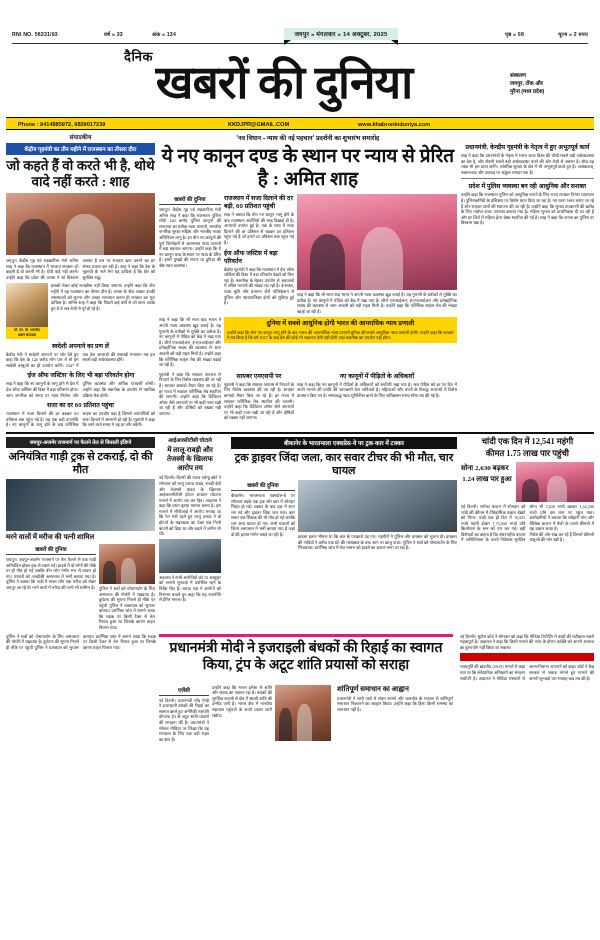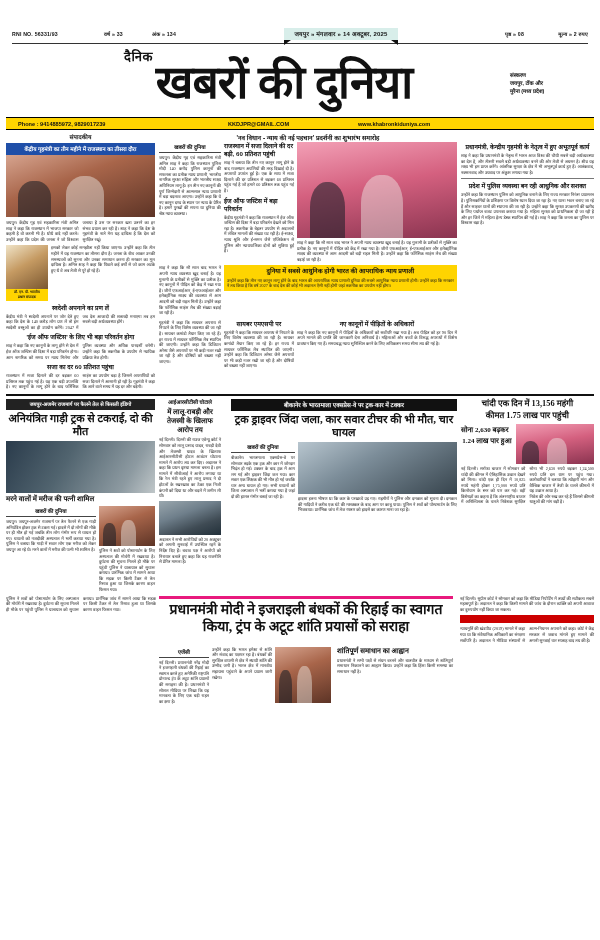--- a/index.html
+++ b/index.html
@@ -128,20 +128,21 @@
     <div class="mail">KKDJPR@GMAIL.COM</div>
     <div class="web">www.khabronkiduniya.com</div>
     <div class="sp"></div>
   </div>
 
   <div class="main">
 
     <div class="col-left">
       <div class="label-center">संपादकीय</div>
       <div class="kicker-blue">केंद्रीय गृहमंत्री का तीन महीने में राजस्थान का तीसरा दौरा</div>
+      <div class="hl-left">जो कहते हैं वो करते भी है, थोथे वादे नहीं करते : शाह</div>
       <div class="photo ph-grad5 ph-people" style="height:62px;"></div>
       <div class="body-txt cols2" style="margin-top:3px;">जयपुर। केंद्रीय गृह एवं सहकारिता मंत्री अमित शाह ने कहा कि राजस्थान में भाजपा सरकार जो कहती है वो करती भी है। थोथे वादे नहीं करते। उन्होंने कहा कि प्रदेश की जनता ने जो विश्वास जताया है उस पर सरकार खरा उतरने का हर संभव प्रयास कर रही है। शाह ने कहा कि देश के गृहमंत्री के नाते मेरा यह दायित्व है कि देश को सुरक्षित रखूं।</div>
       <div class="flexrow" style="margin-top:3px;align-items:flex-start;">
         <div style="width:42px;">
           <div class="photo ph-grad8" style="height:44px;"></div>
           <div style="background:#ffd400;font-size:3.6px;font-weight:bold;text-align:center;padding:1px;line-height:4.6px;">
             <span>डॉ. एन. पी. भारतीय</span><br>
             <span>प्रधान संपादक</span>
           </div>
         </div>
@@ -150,20 +151,21 @@
       <div class="subhead-sm">स्वदेशी अपनाने का प्रण लें</div>
       <div class="body-txt cols2">केंद्रीय मंत्री ने स्वदेशी अपनाने पर जोर देते हुए कहा कि देश के 140 करोड़ लोग प्रण लें तो हम स्वदेशी वस्तुओं का ही उपयोग करेंगे। 2047 में जब देश आजादी की शताब्दी मनाएगा तब हम सबसे बड़ी अर्थव्यवस्था होंगे।</div>
       <div class="subhead-sm">'ईज ऑफ जस्टिस' के लिए भी बड़ा परिवर्तन होगा</div>
       <div class="body-txt cols2">शाह ने कहा कि नए कानूनों के लागू होने से देश में ईज ऑफ जस्टिस की दिशा में बड़ा परिवर्तन होगा। आम नागरिक को समय पर न्याय मिलेगा और पुलिस व्यवस्था और अधिक पारदर्शी बनेगी। उन्होंने कहा कि तकनीक के उपयोग से न्यायिक प्रक्रिया तेज होगी।</div>
       <div class="subhead-sm">सजा का दर 60 प्रतिशत पहुंचा</div>
       <div class="body-txt cols2">राजस्थान में सजा दिलाने की दर बढ़कर 60 प्रतिशत तक पहुंच गई है। यह एक बड़ी उपलब्धि है। नए कानूनों के लागू होने के बाद फॉरेंसिक साइंस का उपयोग बढ़ा है जिससे अपराधियों को सजा दिलाने में आसानी हो रही है। गृहमंत्री ने कहा कि आने वाले समय में यह दर और बढ़ेगी।</div>
     </div>
 
     <div class="col-mid">
       <div class="kicker-plain">'नव विधान - न्याय की नई पहचान' प्रदर्शनी का शुभारंभ समारोह</div>
+      <div class="hl-center">ये नए कानून दण्ड के स्थान पर न्याय से प्रेरित है : अमित शाह</div>
 
       <div class="flexrow" style="align-items:flex-start;">
         <div style="width:62px;">
           <div class="byline">खबरों की दुनिया</div>
           <div class="body-txt">जयपुर। केंद्रीय गृह एवं सहकारिता मंत्री अमित शाह ने कहा कि राजस्थान पुलिस मोदी 140 करोड़ पुलिस कानूनों की सफलता का प्रतीक न्याय प्रणाली, भारतीय नागरिक सुरक्षा संहिता और भारतीय साक्ष्य अधिनियम लागू है। इन तीन नए कानूनों की पूर्ण जिम्मेदारी से आत्मसात न्याय प्रणाली में बड़ा बदलाव आएगा। उन्होंने कहा कि ये नए कानून दण्ड के स्थान पर न्याय के प्रेरित है। हमारे पुरखों की सपना था दुनिया की श्रेष्ठ न्याय व्यवस्था।</div>
         </div>
         <div style="width:70px;">
           <div class="subhead-sm" style="margin-top:0;text-align:left;">राजस्थान में सजा दिलाने की दर बढ़ी, 60 प्रतिशत पहुंची</div>
           <div class="body-txt">शाह ने बताया कि तीन नए कानून लागू होने के बाद राजस्थान अग्रणियों की तरह दिखाई दी है। अपराधों उपरांत हुई है। एक के साथ में सजा दिलाने की दर प्रतिशत से बढ़कर 60 प्रतिशत पहुंच गई है जो हमारे 60 प्रतिशत तक पहुंच गई है।</div>
           <div class="subhead-sm" style="text-align:left;">ईज ऑफ जस्टिस में बड़ा परिवर्तन</div>
@@ -252,21 +254,21 @@
             <div style="flex:1;">
               <div class="photo ph-grad3" style="height:52px;"></div>
               <div class="body-txt" style="margin-top:2px;">हादसा इतना भीषण था कि कार के परखच्चे उड़ गए। राहगीरों ने पुलिस और दमकल को सूचना दी। दमकल की गाड़ियों ने करीब एक घंटे की मशक्कत के बाद आग पर काबू पाया। पुलिस ने शवों को पोस्टमार्टम के लिए भिजवाया। प्रारंभिक जांच में तेज रफ्तार को हादसे का कारण माना जा रहा है।</div>
             </div>
           </div>
         </div>
       </div>
     </div>
 
     <div class="col-right">
-      <div class="hl-sm" style="margin-top:0;">चांदी एक दिन में 13,156 महंगी</div>
+      <div class="hl-sm" style="margin-top:0;">चांदी एक दिन में 12,541 महंगी</div>
       <div class="hl-sm">कीमत 1.75 लाख पार पहुंची</div>
       <div class="flexrow" style="align-items:flex-start;">
         <div style="width:52px;">
           <div class="hl-xs" style="text-align:left;">सोना 2,630 बढ़कर</div>
           <div class="hl-xs" style="text-align:center;margin-top:0;">1.24 लाख पार हुआ</div>
         </div>
         <div style="flex:1;">
           <div class="photo ph-grad7 ph-people" style="height:40px;"></div>
         </div>
       </div>

